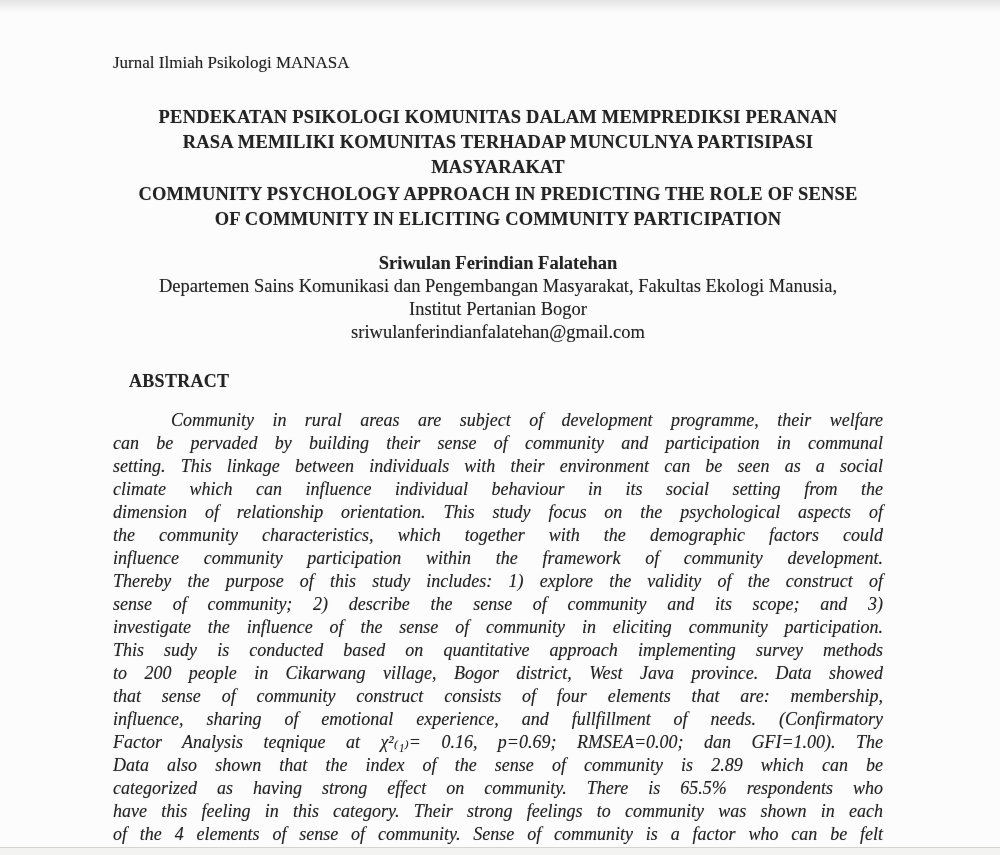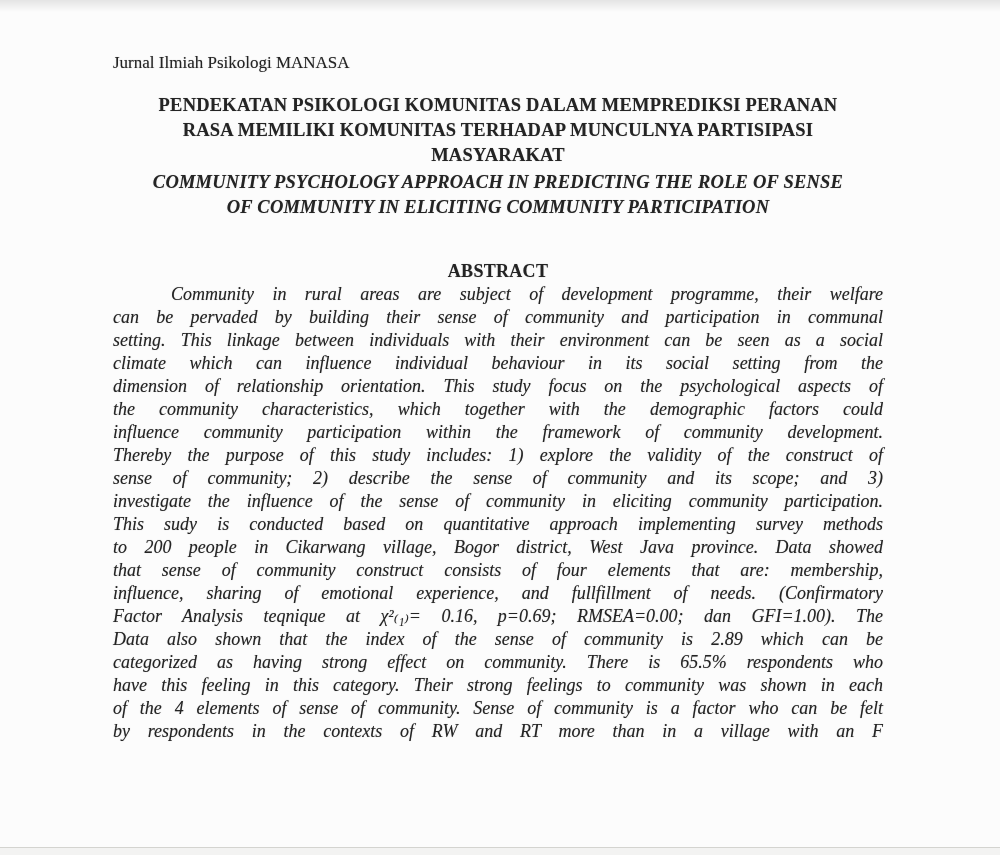--- a/index.html
+++ b/index.html
@@ -28,54 +28,52 @@
   .page {
     position: absolute;
     top: 52px;
     left: 113px;
     width: 770px;
     text-shadow: 0 0 0.9px rgba(70,70,70,0.45);
   }
   .journal-header {
     font-size: 17px;
     line-height: 22px;
-    margin-bottom: 19px;
+    margin-bottom: 31px;
   }
   .title-id {
     margin: 2px;
     font-size: 18.5px;
     line-height: 25px;
     font-weight: bold;
     text-align: center;
     white-space: pre-line;
     letter-spacing: 0.2px;
   }
   .title-en {
-    margin: 0 0 40px 0;
+    margin: 0 0 20px 0;
     font-size: 18.5px;
     line-height: 25px;
     font-weight: bold;
-    font-style: italic;
     text-align: center;
     white-space: pre-line;
     letter-spacing: 0.2px;
   }
   .author-block {
     text-align: center;
     font-size: 18.5px;
     line-height: 23px;
     margin-bottom: 26px;
   }
   .author-name { font-weight: bold; }
   .abstract-heading {
-    margin: 0;
+    margin: 16px;
     font-size: 18px;
     line-height: 23px;
     font-weight: bold;
-    text-align: center;
     letter-spacing: 0.3px;
   }
   .abstract-body {
     margin: 0;
     font-size: 18px;
     line-height: 23px;
     font-style: italic;
     white-space: pre-line;
     text-align: justify;
     text-align-last: justify;
@@ -93,20 +91,26 @@
     <div>Jurnal Ilmiah Psikologi MANASA</div>
   </header>
 
   <h1 class="title-id">PENDEKATAN PSIKOLOGI KOMUNITAS DALAM MEMPREDIKSI PERANAN
 RASA MEMILIKI KOMUNITAS TERHADAP MUNCULNYA PARTISIPASI
 MASYARAKAT</h1>
 
   <h2 class="title-en">COMMUNITY PSYCHOLOGY APPROACH IN PREDICTING THE ROLE OF SENSE
 OF COMMUNITY  IN ELICITING COMMUNITY PARTICIPATION</h2>
 
+  <div class="author-block">
+    <div class="author-name">Sriwulan Ferindian Falatehan</div>
+    <div>Departemen Sains Komunikasi dan Pengembangan Masyarakat, Fakultas Ekologi Manusia,</div>
+    <div>Institut Pertanian Bogor</div>
+    <div>sriwulanferindianfalatehan@gmail.com</div>
+  </div>
 
   <h3 class="abstract-heading">ABSTRACT</h3>
 
   <p class="abstract-body">Community in rural areas are subject of development programme, their welfare
 can be pervaded by building their sense of community and participation in communal
 setting. This linkage between individuals with their environment can be seen as a social
 climate which can influence individual behaviour in its social setting from the
 dimension of relationship orientation. This study focus on the psychological aspects of
 the community characteristics, which together with the demographic factors could
 influence community participation within the framework of community development.

